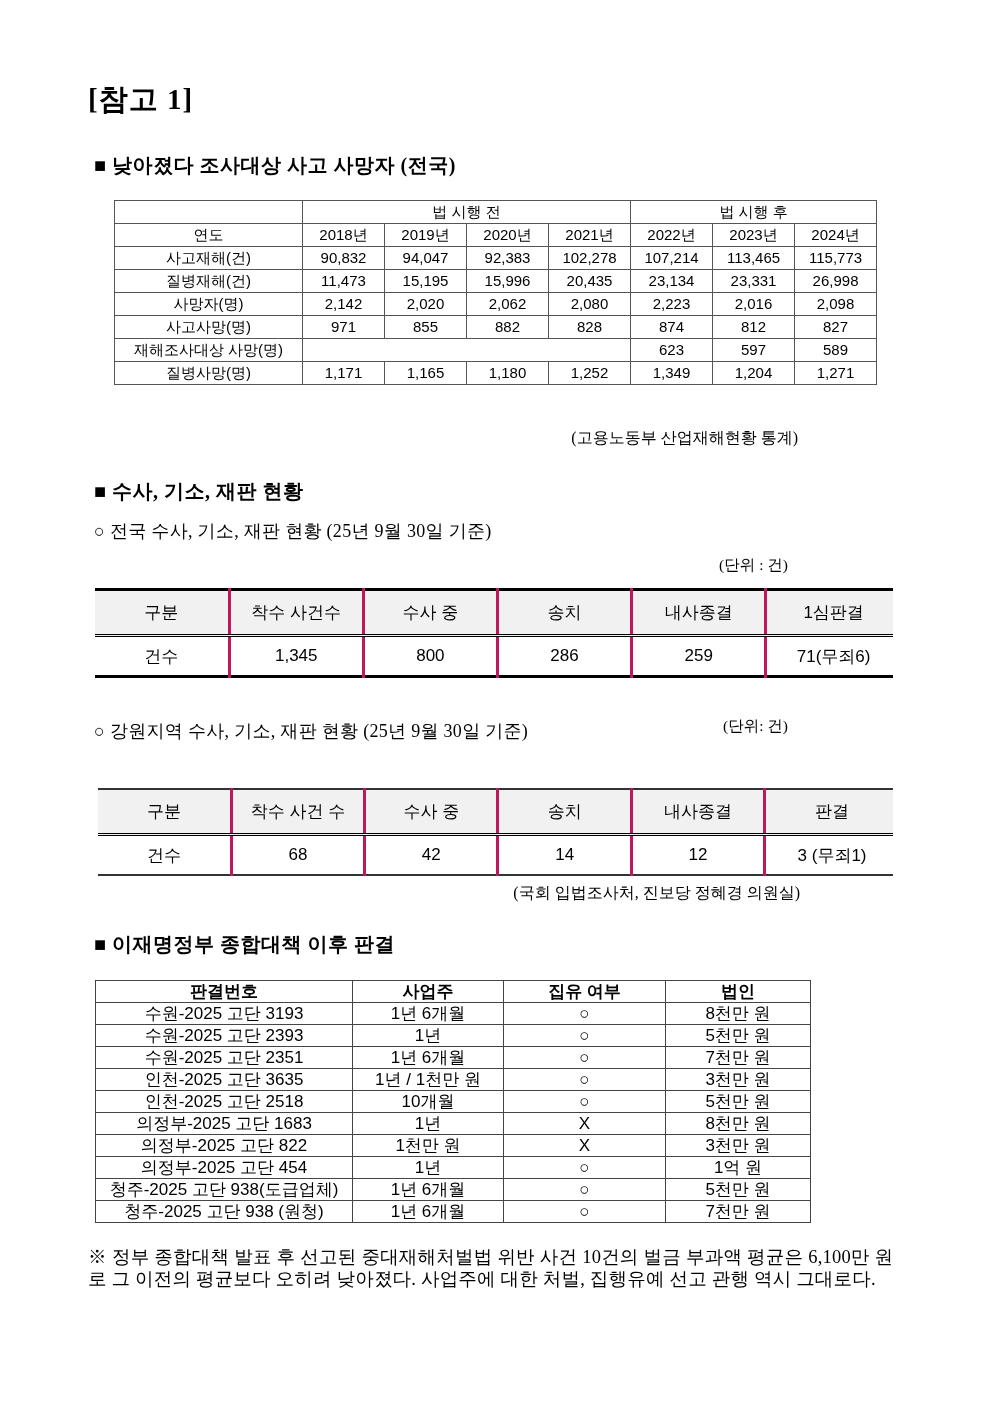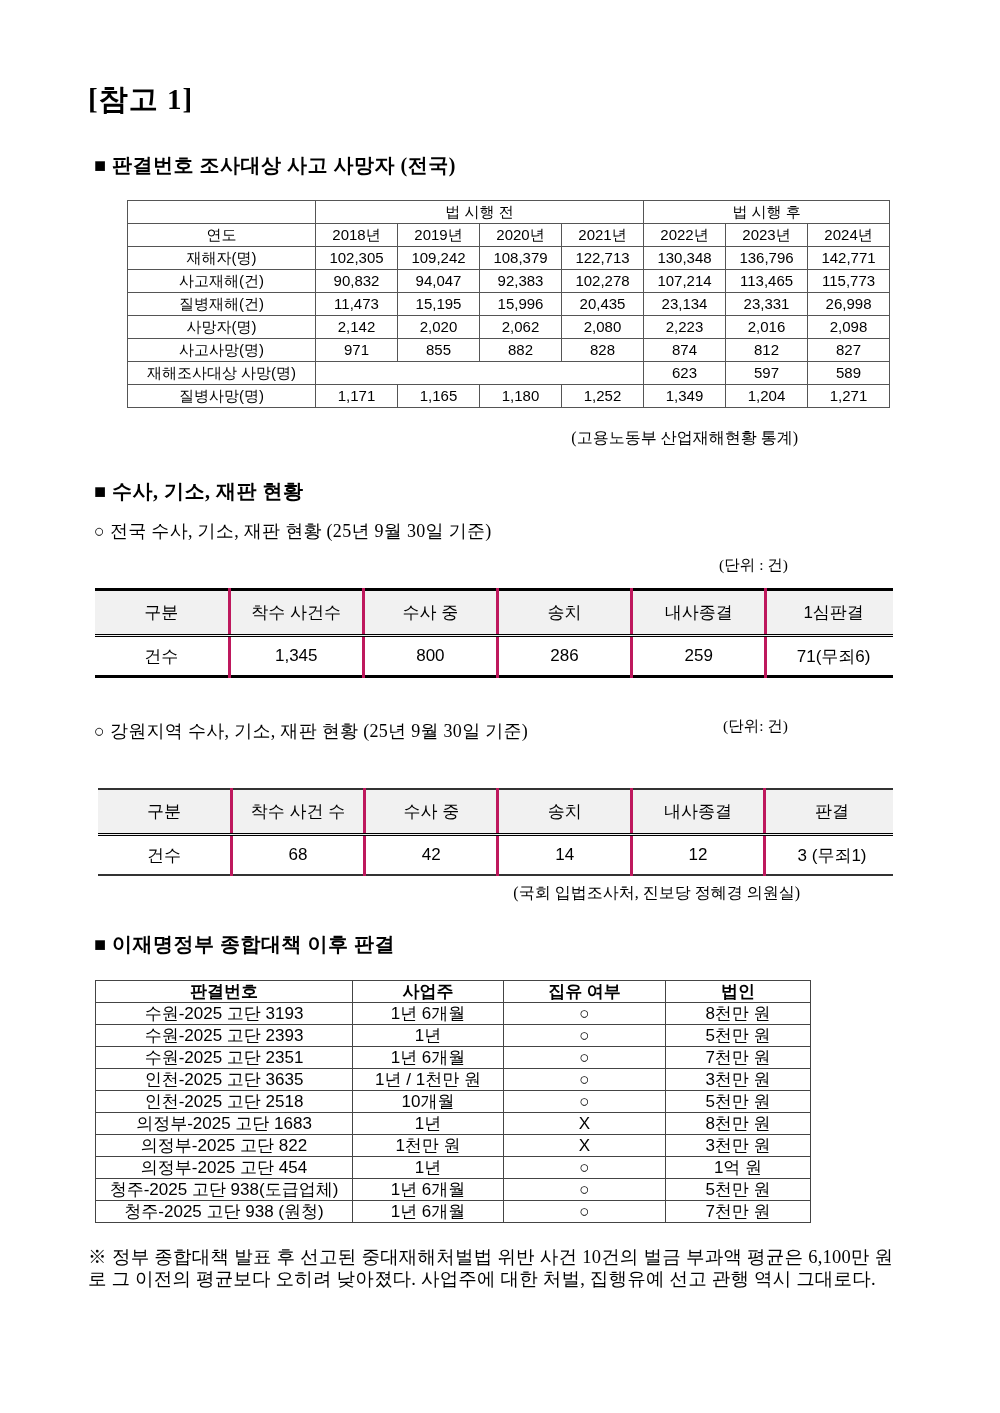--- a/index.html
+++ b/index.html
@@ -15,21 +15,21 @@
   .sec-heading{left:94px;font-size:20px;font-weight:bold;letter-spacing:.5px;}
   #h1{top:152px;} #h2{top:478px;} #h3{top:931px;}
   .sub{left:94px;font-size:18px;letter-spacing:.3px;}
   #sub1{top:519px;} #sub2{top:719px;}
   .unit{font-size:15.5px;} #unit1{top:555px;right:105px;} #unit2{top:716px;right:105px;}
   .source{font-size:16px;} #src1{top:428px;right:95px;} #src2{top:883px;right:93px;}
 
   table{border-collapse:collapse;}
 
   
-  #t1{left:127px;top:200px;width:762px;table-layout:fixed;font-size:15px;padding-left:40px;}
+  #t1{left:114px;top:200px;width:762px;table-layout:fixed;font-size:15px;padding-left:40px;}
   #t1 th,#t1 td{
     border:1px solid #555;font-weight:normal;text-align:center;
     height:22px;padding:0 2px;white-space:nowrap;overflow:hidden;line-height:22px;
   }
 
   
   .hwp{table-layout:fixed;}
   .hwp th{
     background:#f1f1f1;border-bottom:3px double #000;
     height:41px;font-weight:normal;text-align:center;margin-left:36px;
@@ -52,21 +52,21 @@
     text-align:justify;letter-spacing:.2px;
   }
 </style>
 </head>
 <body>
 
 <div class="page">
 
   <div class="abs doc-title">[참고 1]</div>
 
-  <div class="abs sec-heading" id="h1">■ 판결번호 조사대상 사고 사망자 (전국)</div>
+  <div class="abs sec-heading" id="h1">■ 낮아졌다 조사대상 사고 사망자 (전국)</div>
 
   <table class="abs sans" id="t1">
     <colgroup>
       <col style="width:188px">
         <col style="width:82px">
         <col style="width:82px">
         <col style="width:82px">
       <col style="width:82px">
         <col style="width:82px">
         <col style="width:82px">
@@ -84,30 +84,20 @@
           <th>2019년</th>
           <th>2020년</th>
           <th>2021년</th>
           <th>2022년</th>
           <th>2023년</th>
           <th>2024년</th>
         </tr>
       </thead>
     <tbody id="t1-body">
         <tr>
-          <td>재해자(명)</td>
-          <td>102,305</td>
-          <td>109,242</td>
-          <td>108,379</td>
-          <td>122,713</td>
-          <td>130,348</td>
-          <td>136,796</td>
-          <td>142,771</td>
-        </tr>
-        <tr>
           <td>사고재해(건)</td>
           <td>90,832</td>
           <td>94,047</td>
           <td>92,383</td>
           <td>102,278</td>
           <td>107,214</td>
           <td>113,465</td>
           <td>115,773</td>
         </tr>
         <tr>

